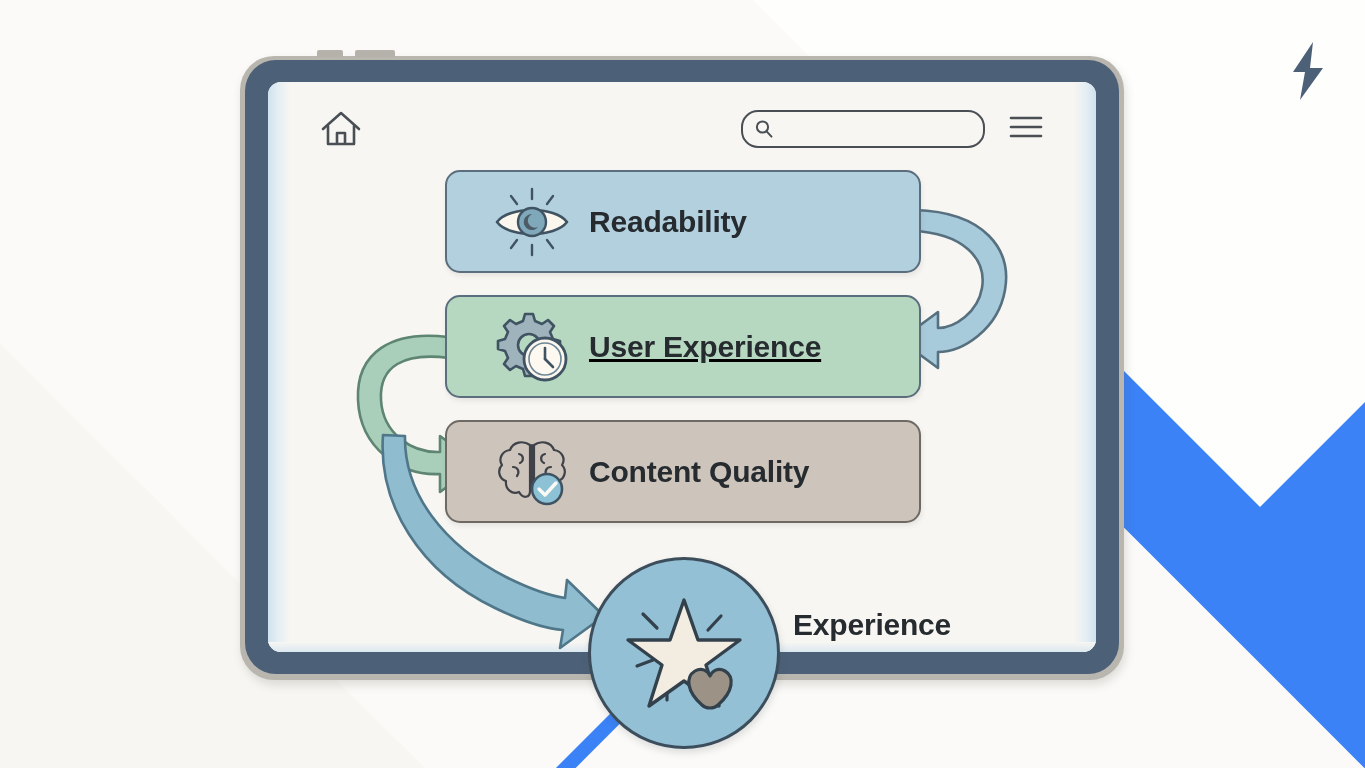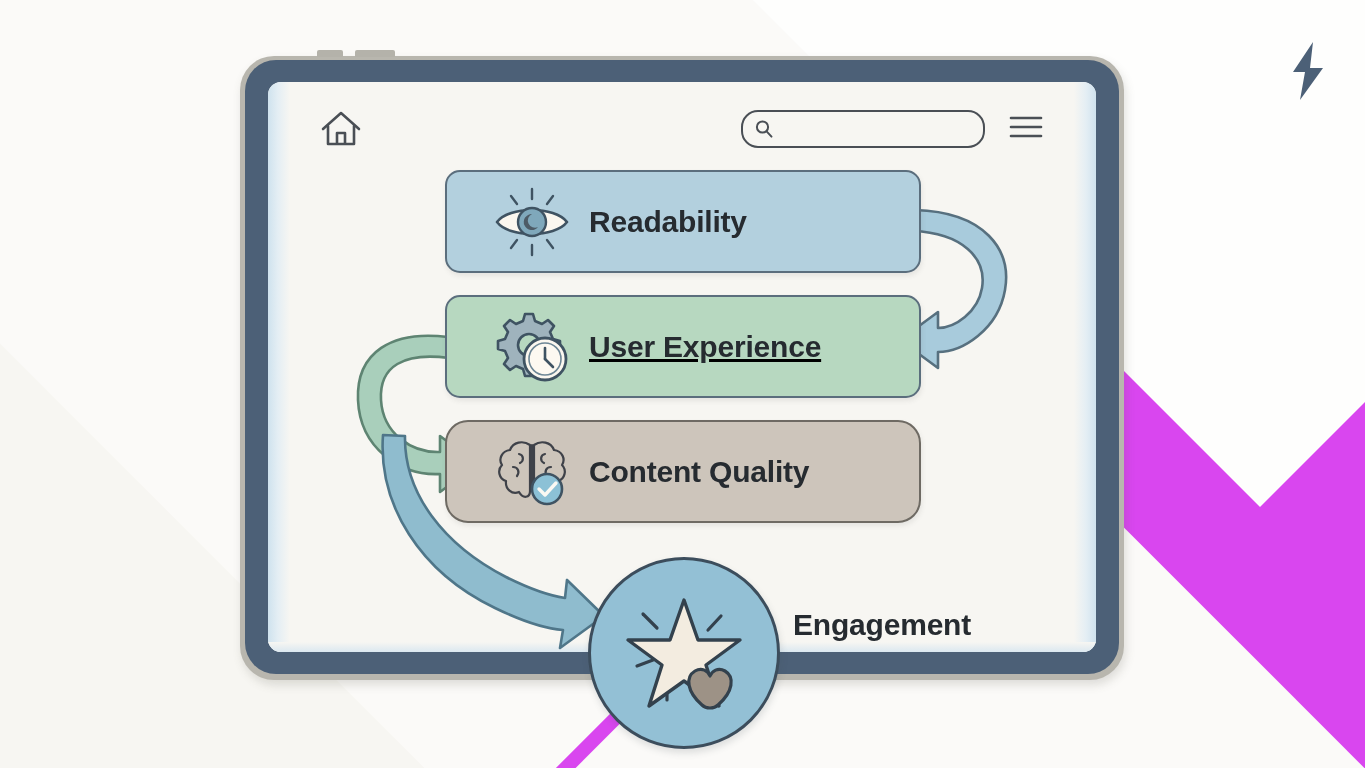--- a/index.html
+++ b/index.html
@@ -8,21 +8,21 @@
     width: 1365px;
     height: 768px;
     overflow: hidden;
     font-family: "Liberation Sans", sans-serif;
   }
 
   #stage {
     position: relative;
     width: 1365px;
     height: 768px;
-    background: #d946ef;
+    background: #3b82f6;
     overflow: hidden;
   }
 
   
   .bg-layer { position: absolute; inset: 0; }
 
   .band-a {
     position: absolute;
     left: -330px; top: -480px;
     width: 1250px; height: 1250px;
@@ -173,21 +173,21 @@
   .card .card-label {
     font-size: 30px;
     font-weight: 700;
     color: #262b30;
     letter-spacing: -0.2px;
     margin-left: 14px;
     white-space: nowrap;
   }
   #card-readability { top: 170px; background: #b3d0de; }
   #card-ux          { top: 295px; background: #b7d8c0; text-decoration: underline; }
-  #card-content     { top: 420px; background: #cdc5bb; border-color: #6e6a63; border-radius: 23px; }
+  #card-content     { top: 420px; background: #cdc5bb; border-color: #6e6a63; }
 
   
   .engagement-circle {
     position: absolute;
     left: 588px; top: 557px;
     width: 186px; height: 186px;
     border-radius: 50%;
     background: #93c0d5;
     border: 3px solid #3c4d5c;
     display: flex;
@@ -343,21 +343,21 @@
         <line x1="112" y1="38" x2="99" y2="52"></line>
         <line x1="28" y1="88" x2="44" y2="82"></line>
         <line x1="58" y1="122" x2="58" y2="107"></line>
       </g>
       <path d="M75 22 L89 62 L131 62 L97 87 L110 128 L75 103 L40 128 L53 87 L19 62 L61 62 Z" fill="#f3ece0" stroke="#33414d" stroke-width="3.4" stroke-linejoin="round"></path>
       <path d="M93 127 C 78 114, 76 99, 86 93 C 93 89, 99 93, 101 98
                C 103 93, 109 89, 116 93 C 126 99, 124 114, 109 127
                C 105 131, 97 131, 93 127 Z" fill="#9d9286" stroke="#33414d" stroke-width="3.2" stroke-linejoin="round"></path>
     </svg>
   </div>
-  <div class="engagement-label">Engagement</div>
+  <div class="engagement-label">Experience</div>
 
   <svg class="home-icon" viewBox="0 0 46 46">
     <path d="M5 23 L23 7 L41 23" fill="none" stroke="#4a4f55" stroke-width="2.6" stroke-linecap="round" stroke-linejoin="round"></path>
     <path d="M10 20 L10 38 L36 38 L36 20" fill="none" stroke="#4a4f55" stroke-width="2.6" stroke-linecap="round" stroke-linejoin="round"></path>
     <path d="M19 38 L19 27 L27 27 L27 38" fill="none" stroke="#4a4f55" stroke-width="2.6" stroke-linejoin="round"></path>
   </svg>
 
   <div class="search-bar">
     <svg class="search-glass" viewBox="0 0 20 20">
       <circle cx="8.5" cy="8" r="5.6" fill="none" stroke="#4a4f55" stroke-width="2"></circle>

